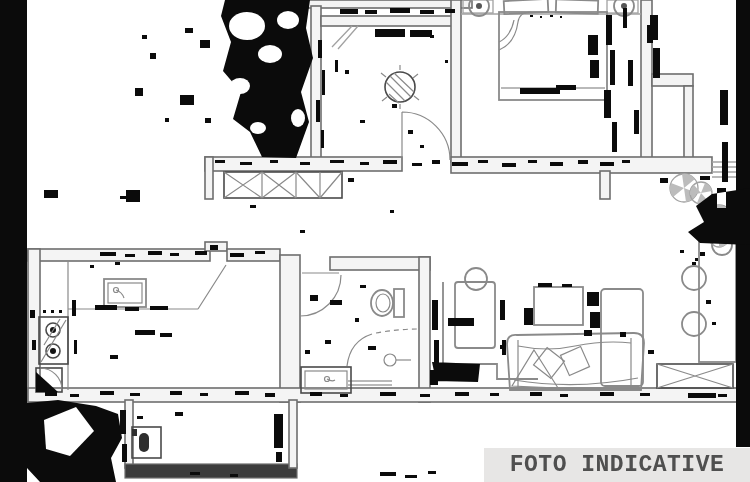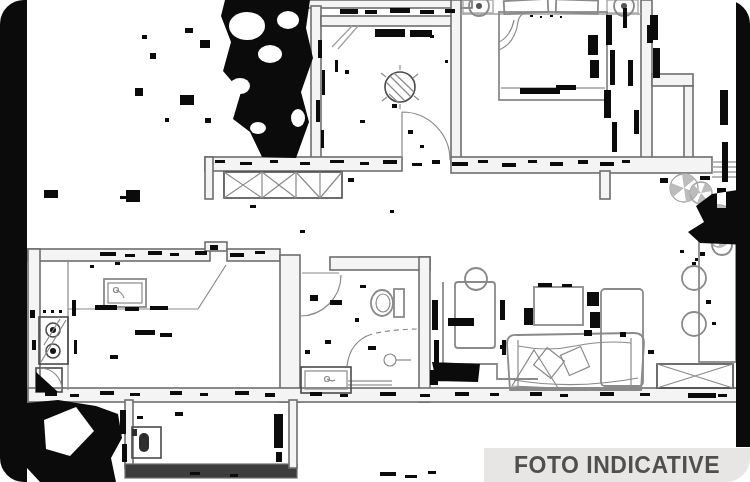--- a/index.html
+++ b/index.html
@@ -1,17 +1,17 @@
 <!DOCTYPE html>
 <html style="--background: #ffffff; --line: #6e6e6e; --furniture: #8a8a8a; --furniture-light: #a2a2a2; --wall-fill: #f4f4f4; --wall-dark: #3c3c3c; --noise: #0b0b0b; --plant-fill: #bcbcbc; --badge-bg: #e7e6e5; --badge-text: #4f4f4f;"><head>
 <meta charset="utf-8">
 <style>
   html,body{margin:0;padding:0;background:#fff;}
   .screen{position:relative;width:750px;height:482px;background:var(--background,#fff);overflow:hidden;
-          font-family:Liberation Sans, sans-serif;border-radius:24px;}
+          font-family:Liberation Mono, monospace;}
   svg{position:absolute;left:0;top:0;}
   .wall{fill:var(--wall-fill,#f4f4f4);stroke:var(--line,#6e6e6e);stroke-width:1.6;}
   .wall-dark{fill:var(--wall-dark,#3c3c3c);stroke:var(--line,#6e6e6e);stroke-width:1.2;}
   .furn{fill:none;stroke:var(--furniture,#8a8a8a);stroke-width:1.8;}
   .furn-thin{fill:none;stroke:var(--furniture,#8a8a8a);stroke-width:1.2;}
   .furn-light{fill:none;stroke:var(--furniture-light,#a2a2a2);stroke-width:1.3;}
   .furn-dark{fill:none;stroke:#4a4a4a;stroke-width:1.6;}
   .noise{fill:var(--noise,#0b0b0b);stroke:none;}
   .hole{fill:#ffffff;stroke:none;}
   .plantfill{fill:var(--plant-fill,#bcbcbc);stroke:none;}

